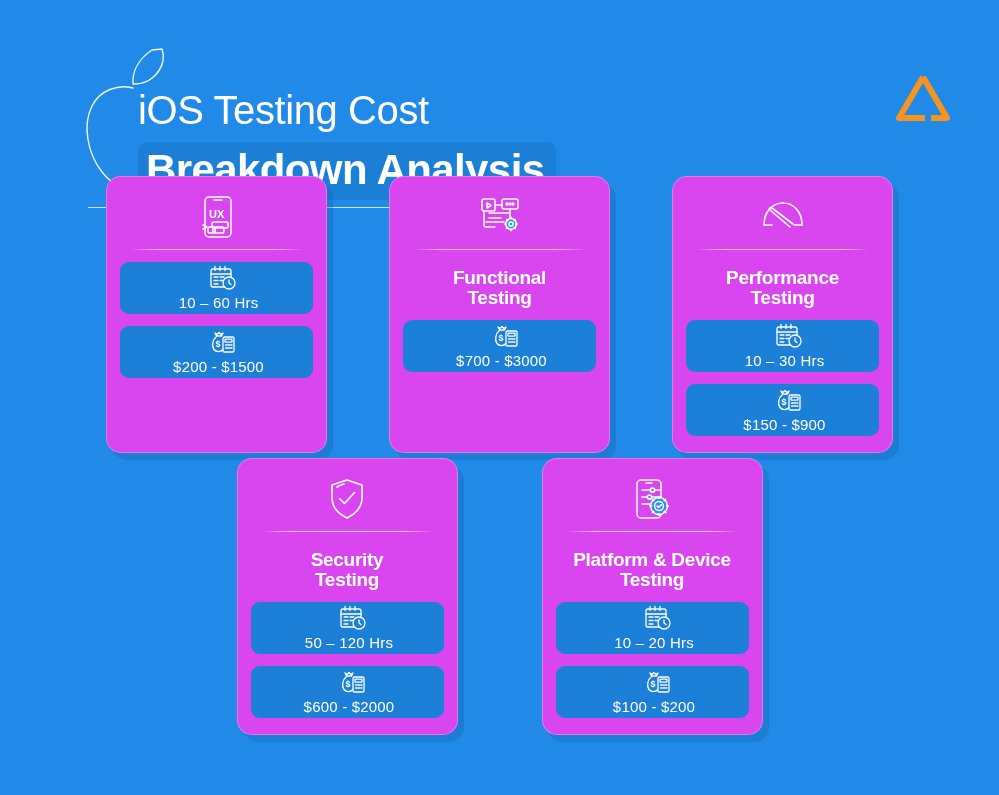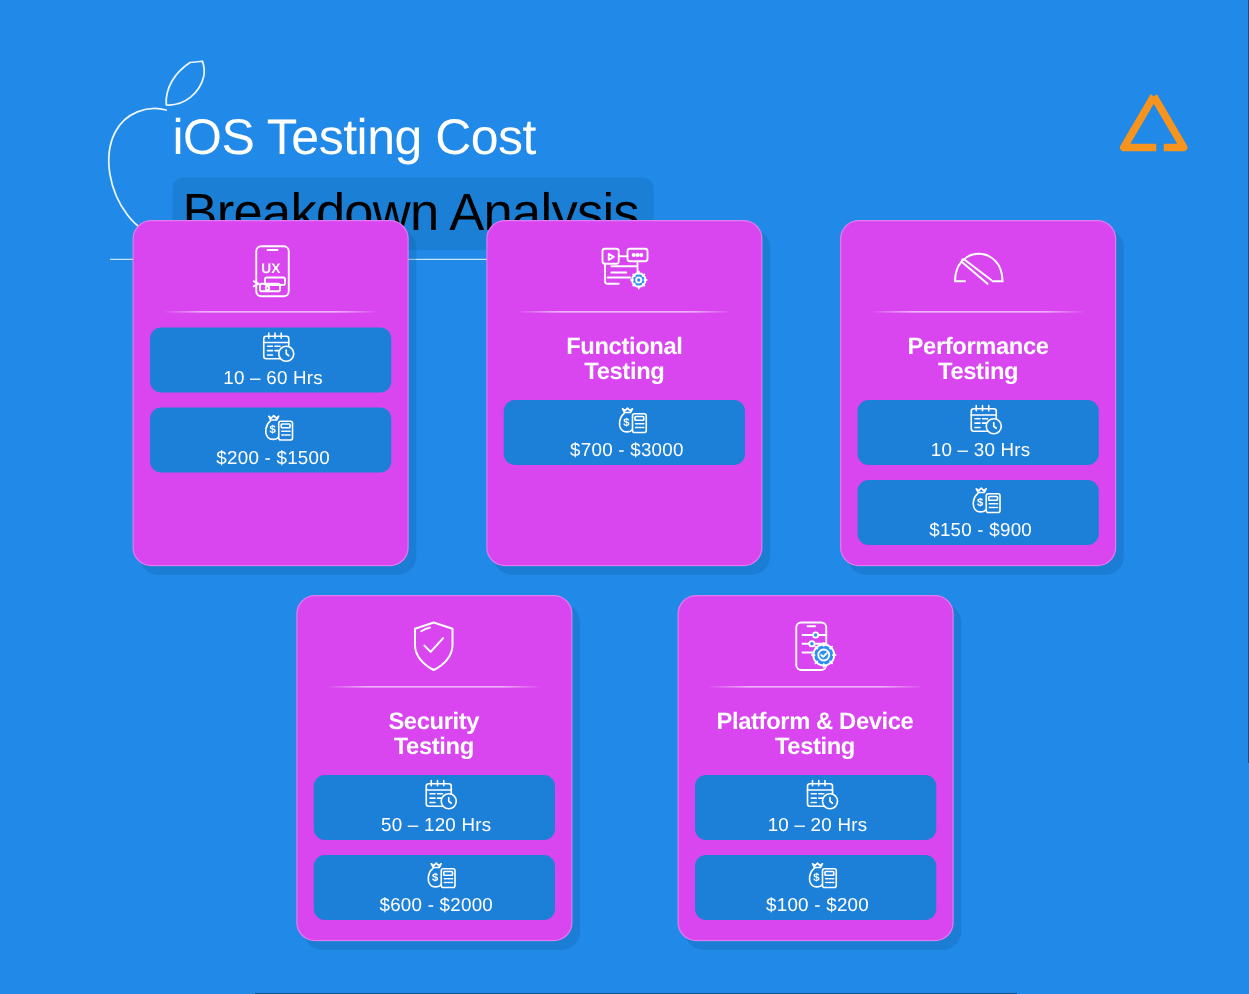--- a/index.html
+++ b/index.html
@@ -58,23 +58,23 @@
   .title-hl-wrap {
     position: relative;
     display: inline-block;
     margin-top: 8px;
   }
   .title-line2 {
     position: relative;
     display: inline-block;
     font-size: 42px;
     line-height: 50px;
-    font-weight: 400;
+    font-weight: 700;
     letter-spacing: -0.6px;
-    color: #000000;
+    color: #ffffff;
     background: #1b7fd6;
     border-radius: 9px;
     padding: 3px 12px 5px 8px;
     white-space: nowrap;
   }
   .title-underline {
     position: absolute;
     left: -50px;
     bottom: -8px;
     width: 500px;
@@ -94,21 +94,21 @@
   .row {
     position: absolute;
     display: flex;
     justify-content: center;
   }
   .row-top {
     left: 0; top: 176px; width: 999px;
     gap: 62px;
   }
   .row-bottom {
-    left: 0; top: 476px; width: 999px;
+    left: 0; top: 458px; width: 999px;
     gap: 84px;
   }
 
   .card {
     position: relative;
     width: 221px;
     box-sizing: border-box;
     background: #d946ef;
     border: 1px solid rgba(255,255,255,.28);
     border-radius: 15px;

